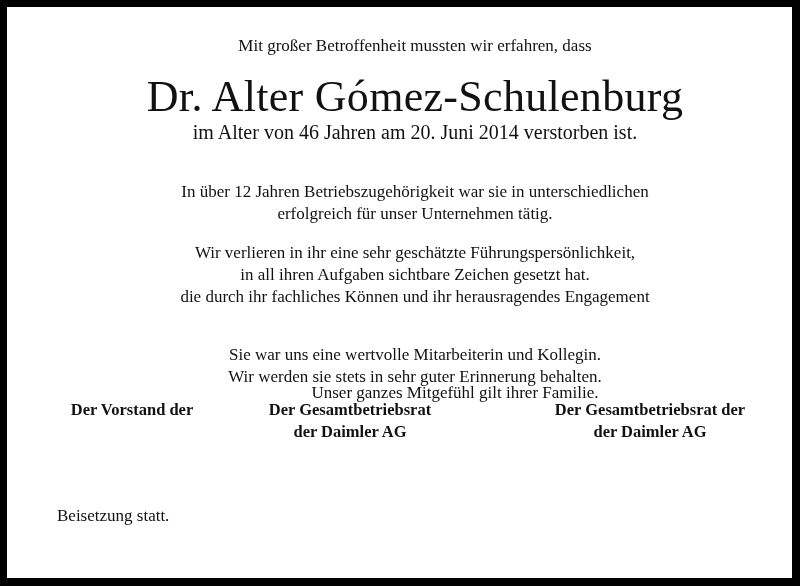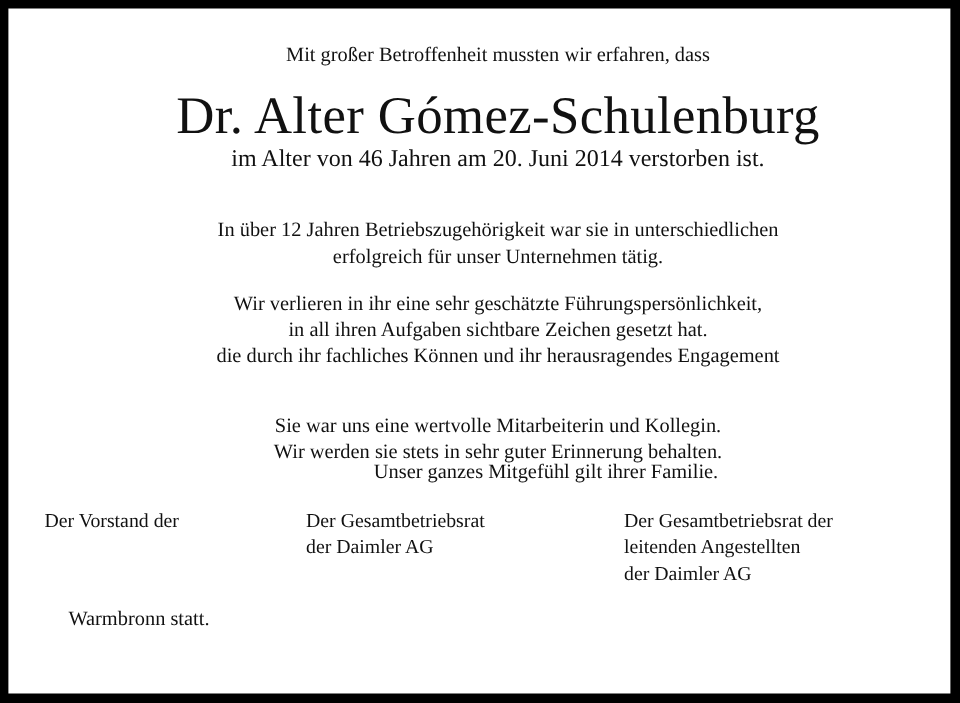--- a/index.html
+++ b/index.html
@@ -19,22 +19,22 @@
   .intro { top: 35px; font-size: 17px; line-height: 22px; }
   .name { top: 72px; font-size: 44px; line-height: 50px; letter-spacing: 0.3px; }
   .age { top: 121px; font-size: 20px; line-height: 22px; }
   .para { font-size: 17px; line-height: 22px; }
   .p1 { top: 181px; }
   .p2 { top: 242px; }
   .p3 { top: 344px; }
   .p4 { top: 382px; padding-left: 40px; }
   .line { display: block; white-space: nowrap; }
   .sig {
-    position: absolute; top: 423px; text-align: left;
-    font-weight: normal; font-size: 16.5px; line-height: 22px;
+    position: absolute; top: 399px; text-align: center;
+    font-weight: bold; font-size: 16.5px; line-height: 22px;
   }
   .sig1 { left: 22px; width: 190px; }
   .sig2 { left: 240px; width: 190px; }
   .sig3 { left: 505px; width: 260px; }
   .final {
     position: absolute; left: 42px; width: 716px; top: 505px;
     font-size: 17px; line-height: 22px;
   }
   .final .l1 { display: block; text-align: justify; text-align-last: justify; white-space: nowrap; word-spacing: 4.2px; }
   .final .l2 { display: block; text-align: left; }
@@ -74,19 +74,18 @@
   <span class="line">Der Vorstand der</span>
 </div>
 
 <div class="sig sig2 serif">
   <span class="line">Der Gesamtbetriebsrat</span>
   <span class="line">der Daimler AG</span>
 </div>
 
 <div class="sig sig3 serif">
   <span class="line">Der Gesamtbetriebsrat der</span>
-  <span class="line">leitenden Angestellten</span>
   <span class="line">der Daimler AG</span>
 </div>
 
 <div class="final serif">
-  <span class="l2">Warmbronn statt.</span>
+  <span class="l2">Beisetzung statt.</span>
 </div>
 
 </body></html>

